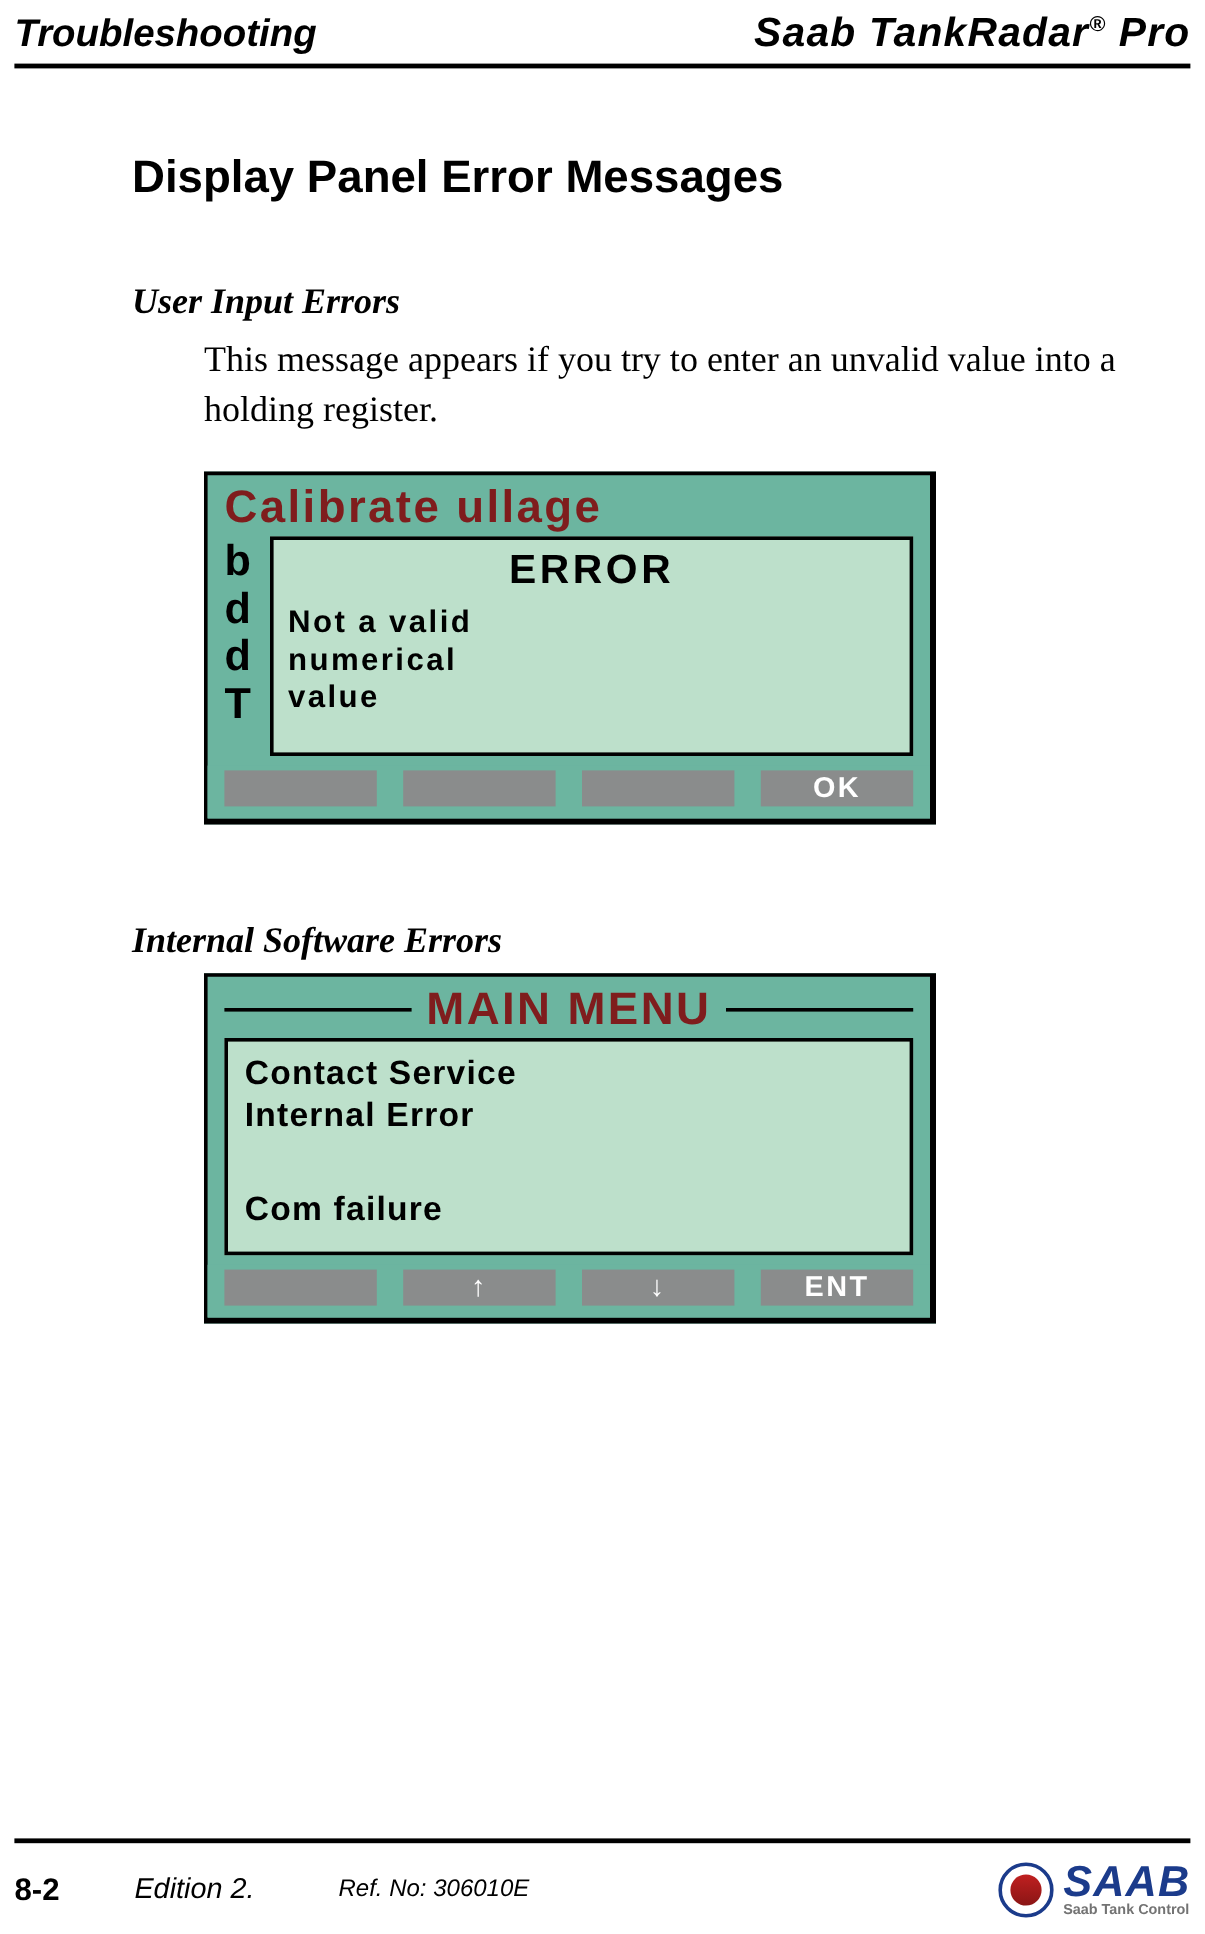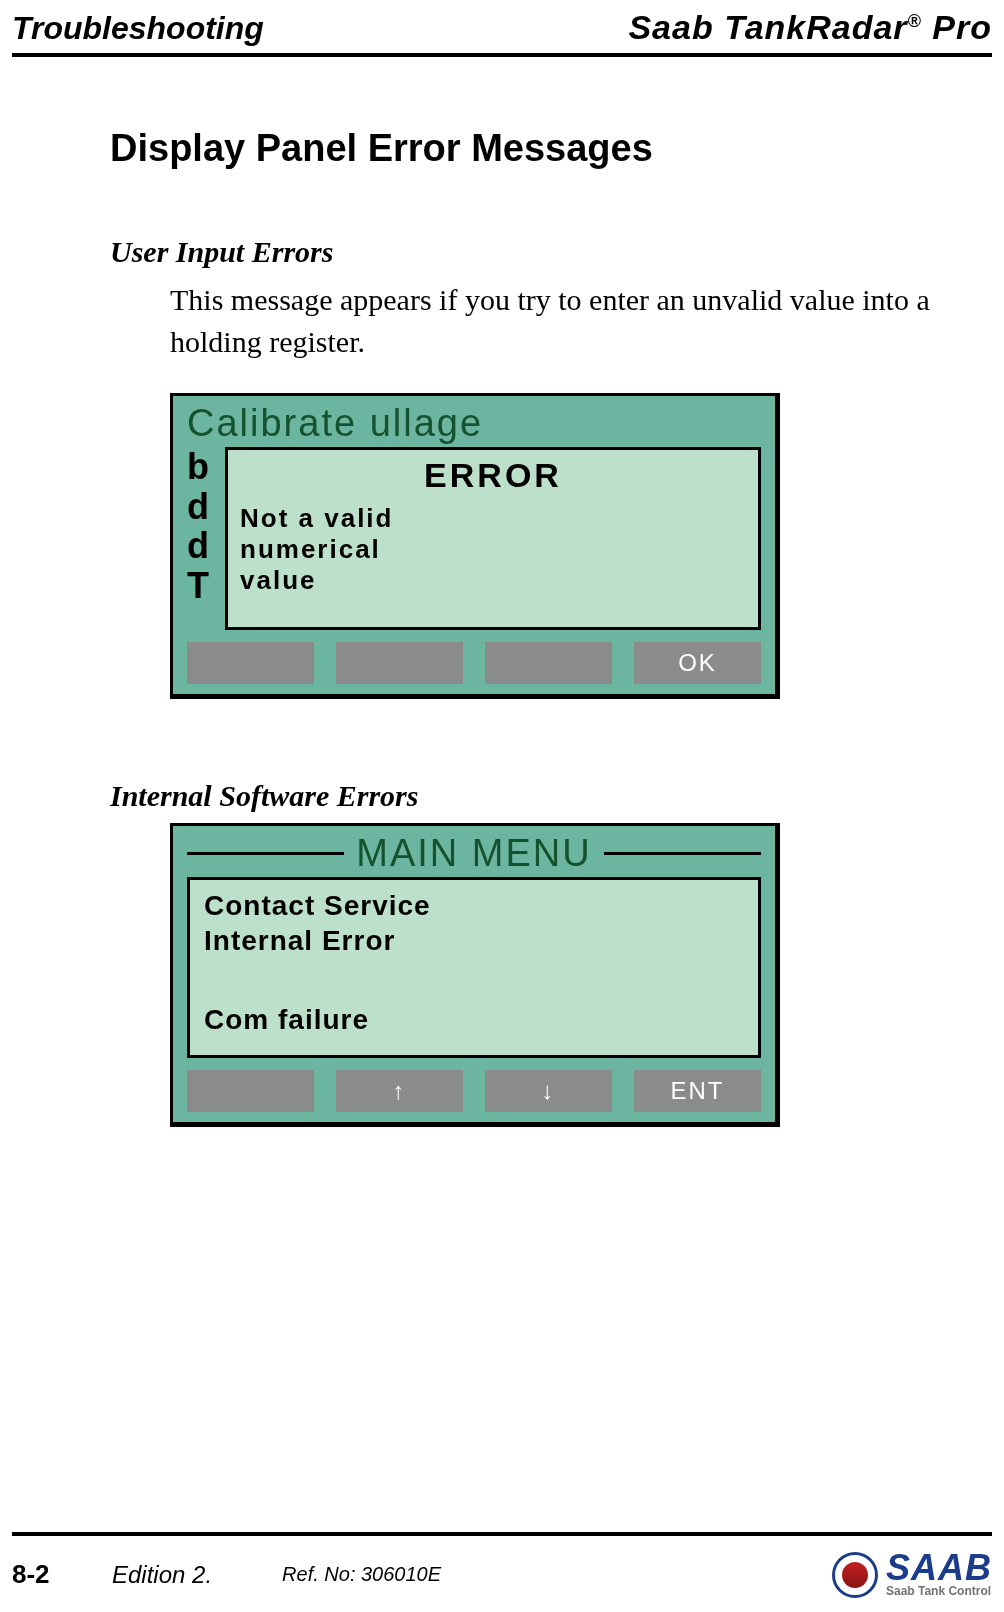--- a/index.html
+++ b/index.html
@@ -66,24 +66,24 @@
     position: relative;
     font-family: Arial, Helvetica, sans-serif;
   }
   .lcd-title-row {
     display: flex;
     align-items: center;
     padding: 6px 14px 2px 14px;
     gap: 12px;
   }
   .lcd-title {
-    font-weight: 400;
+    font-weight: 700;
     font-size: 38px;
     letter-spacing: 2px;
-    color: #14532d;
+    color: #7f1d1d;
     white-space: nowrap;
   }
   .lcd-line { flex: 1; height: 3px; background: #000; }
   .lcd-body1 {
     display: flex;
     padding: 0 14px 8px 14px;
     gap: 14px;
   }
   .lcd-sidecol {
     font-weight: 900;
@@ -112,26 +112,26 @@
     line-height: 1.2;
   }
   .lcd-btnbar {
     display: flex;
     gap: 22px;
     padding: 4px 14px 10px 14px;
     background: #6cb5a0;
   }
   .lcd-btn {
     flex: 1;
-    height: 42px;
+    height: 30px;
     background: #8a8c8c;
     display: flex;
     align-items: center;
     justify-content: center;
-    font-weight: 400;
+    font-weight: 700;
     font-size: 24px;
     letter-spacing: 2px;
     color: #fff;
   }
   
   .lcd2-body {
     padding: 0 14px 8px 14px;
   }
   .pop2 {
     background: #bde0cb;

